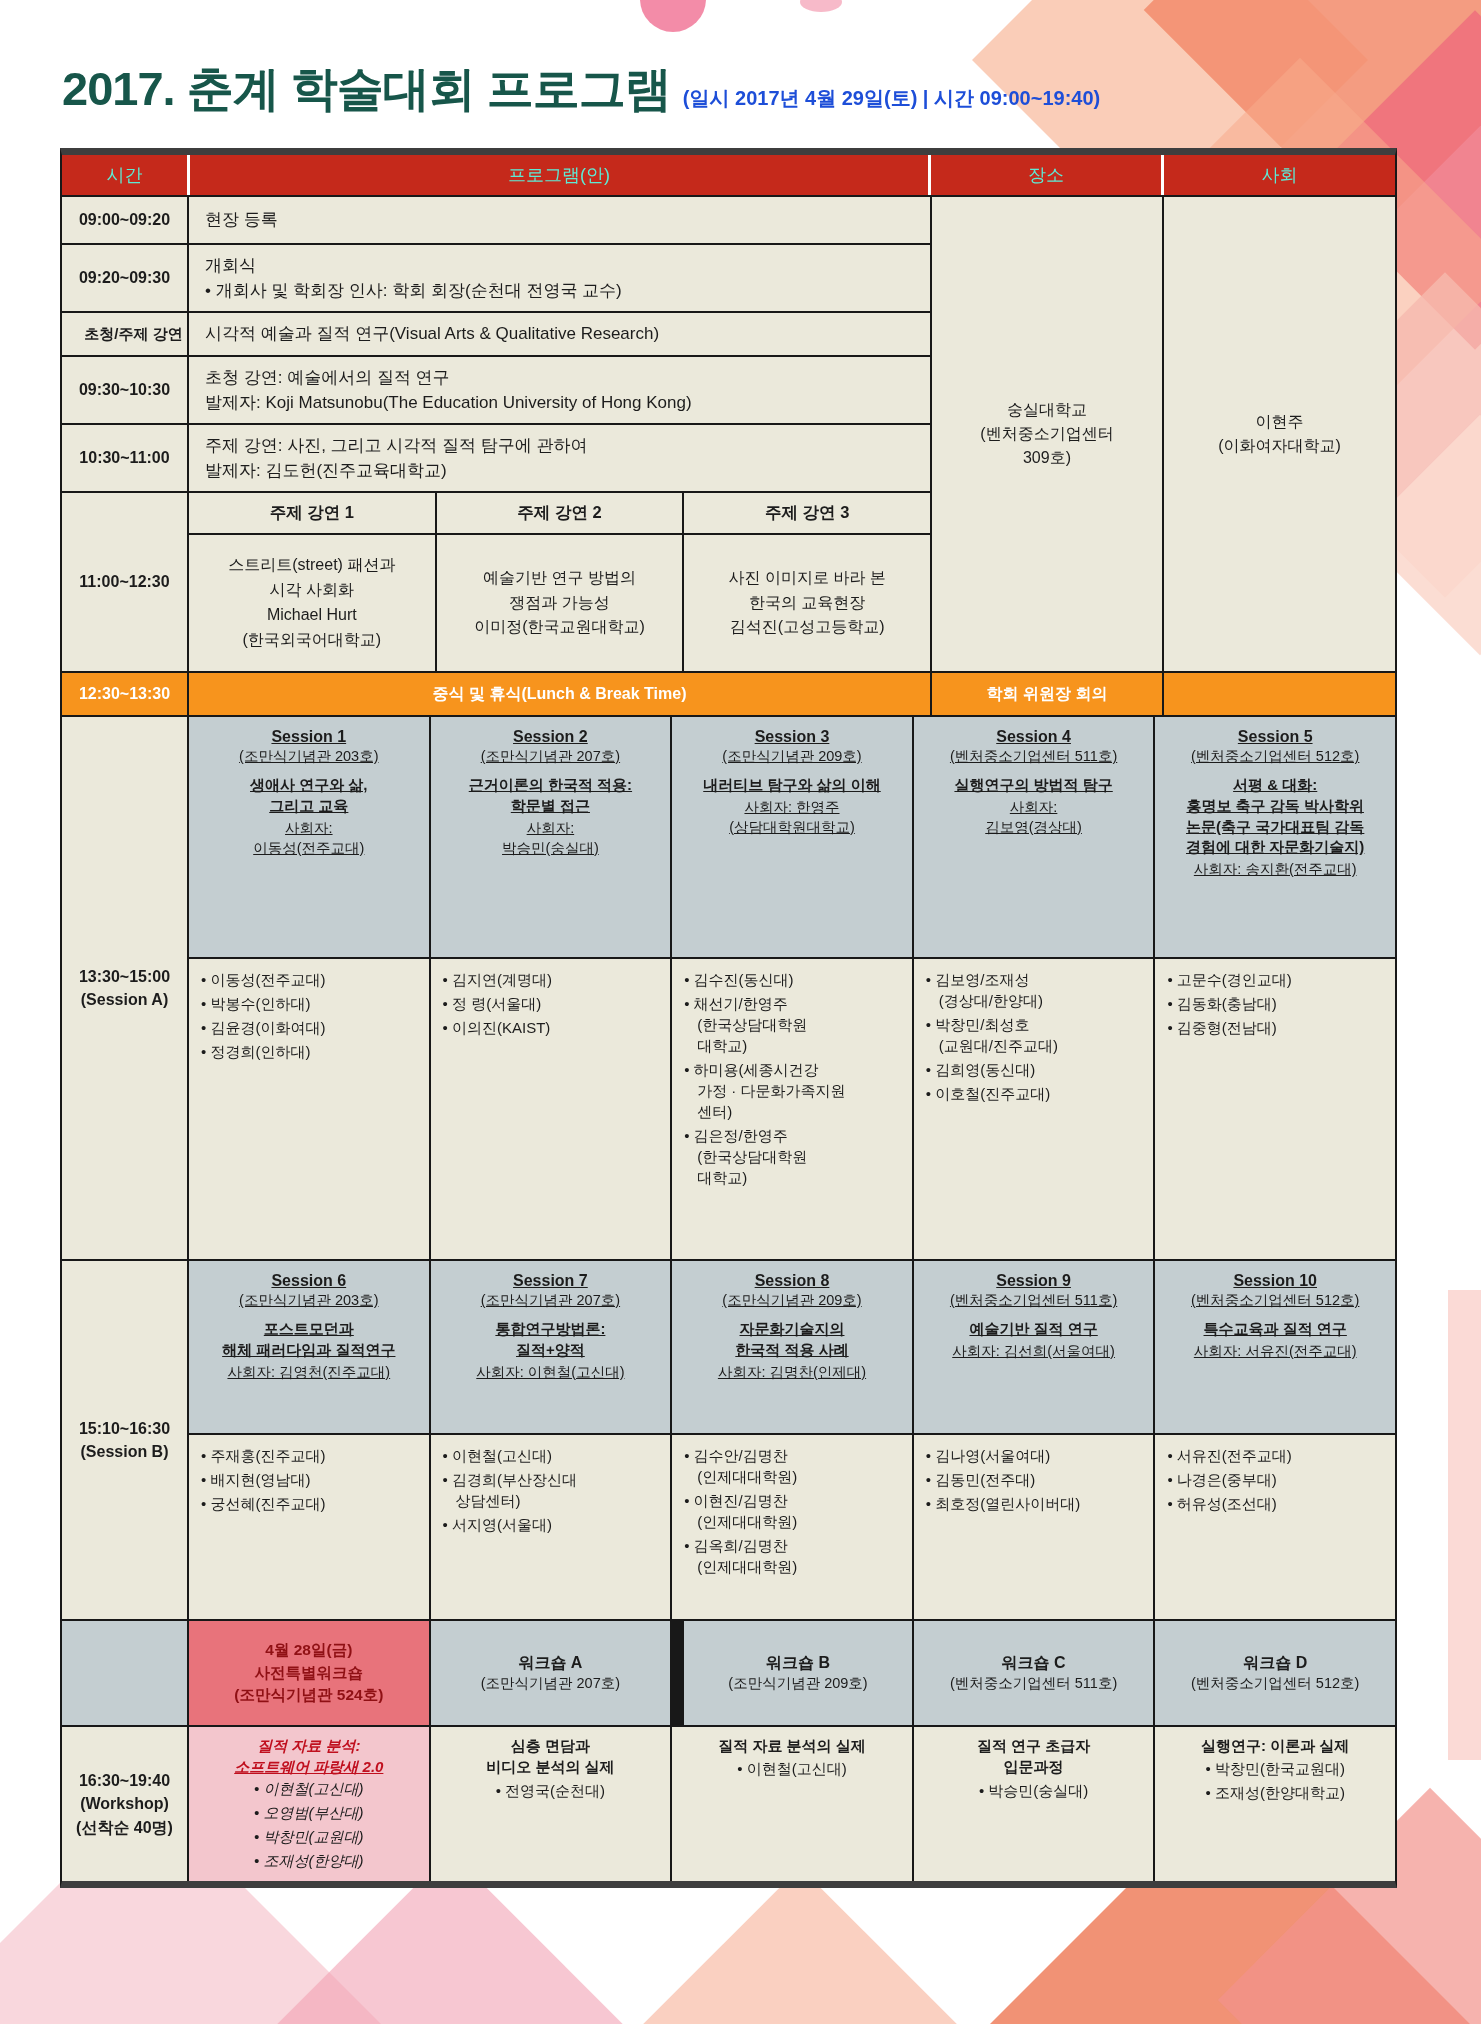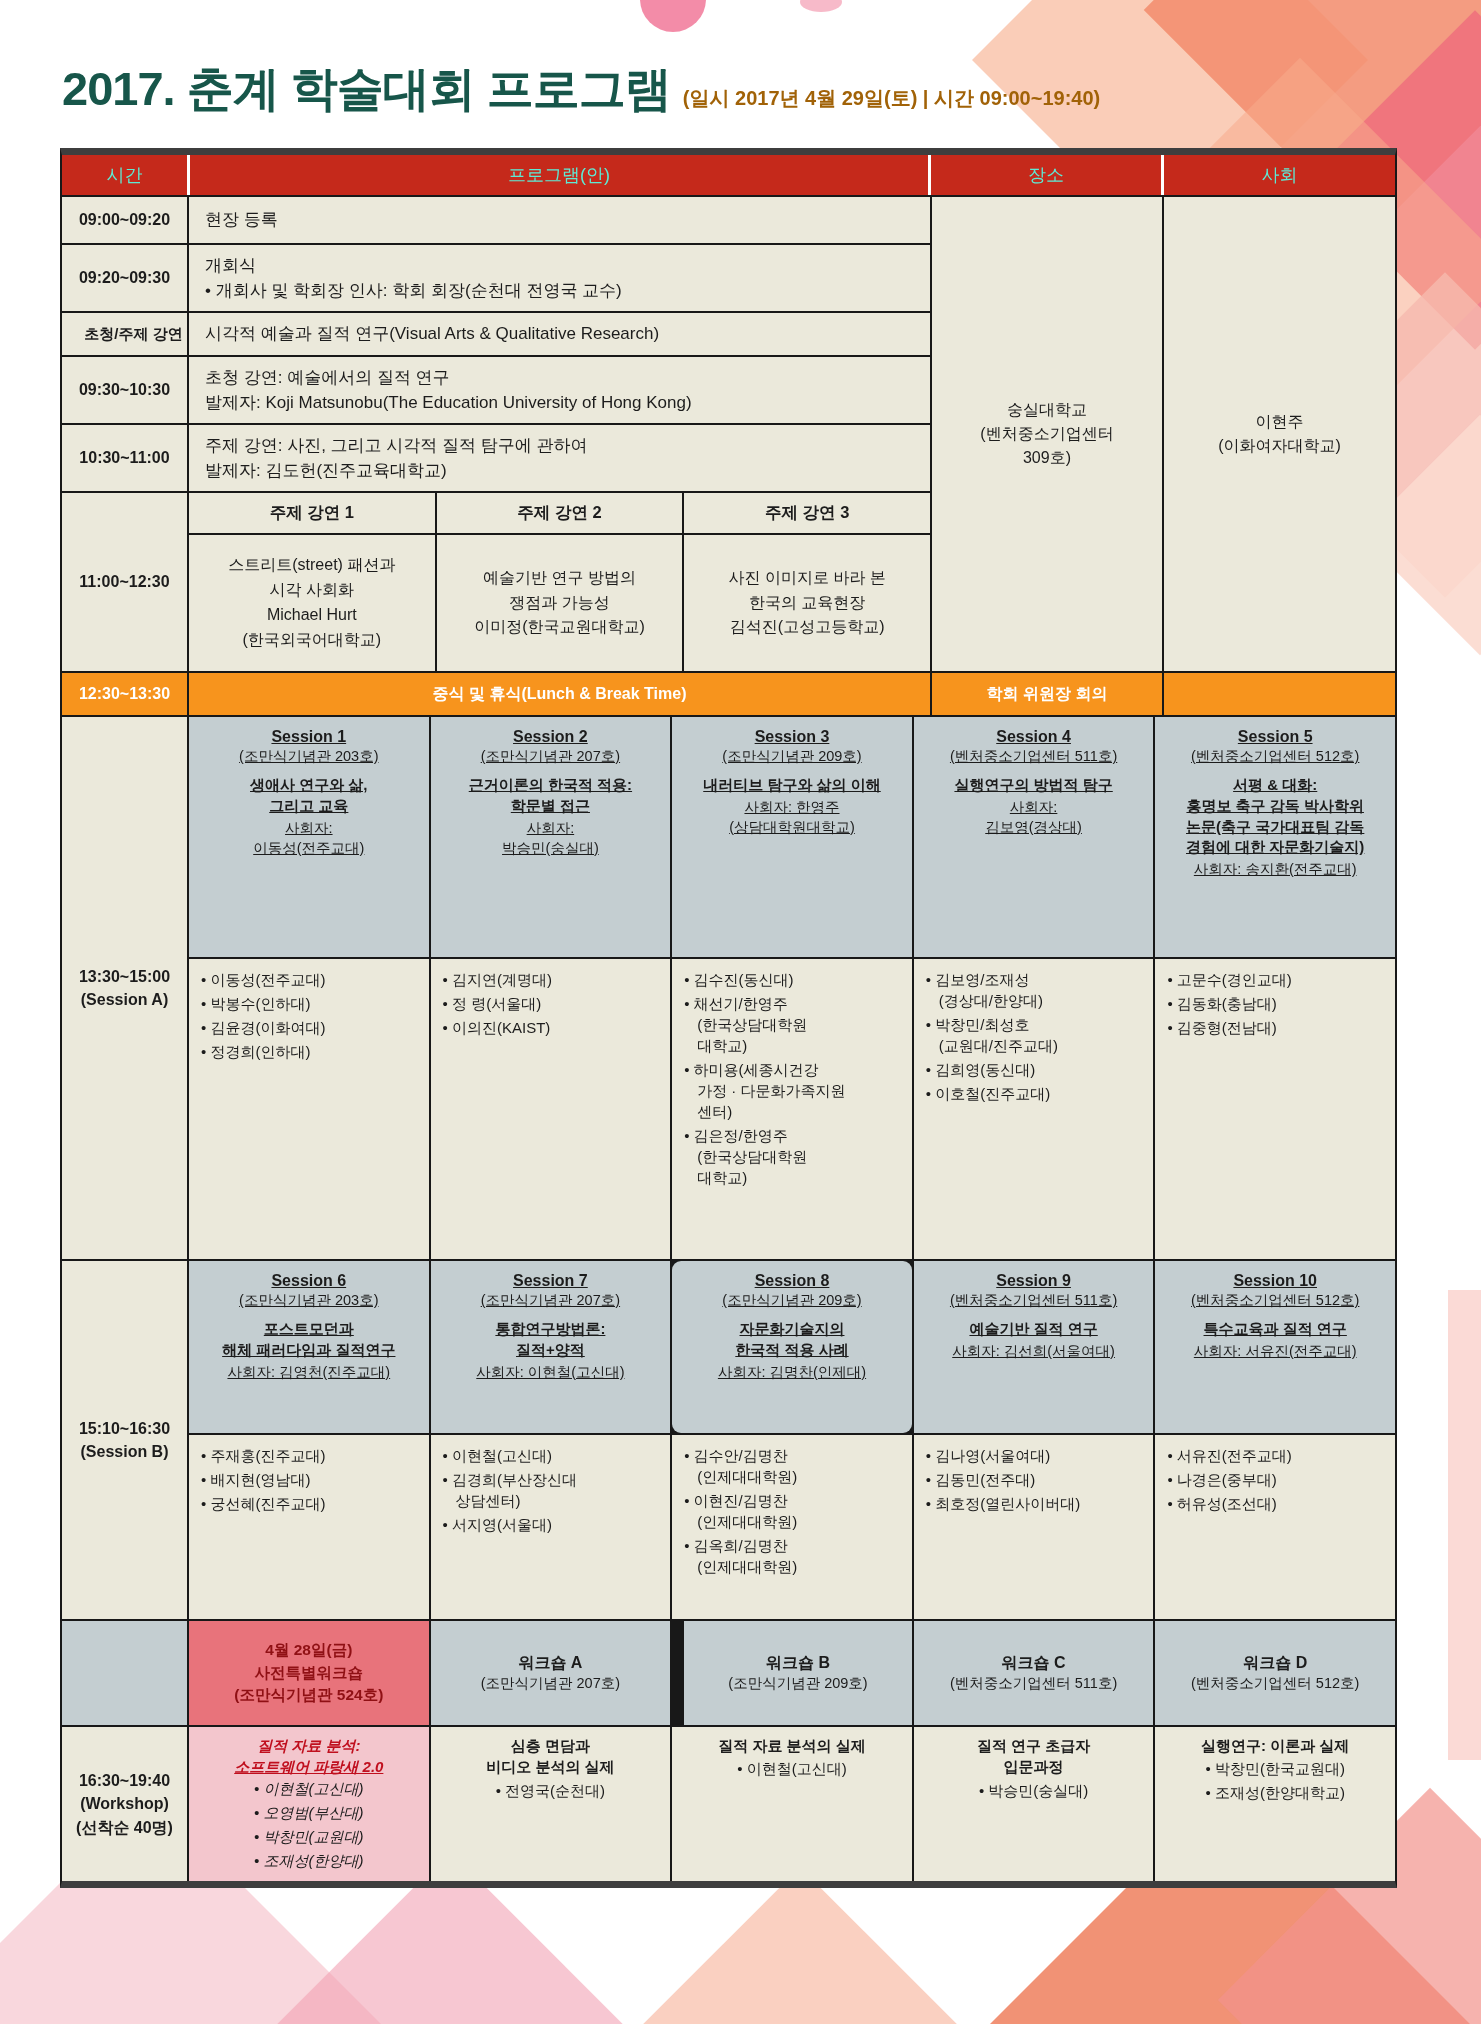--- a/index.html
+++ b/index.html
@@ -7,21 +7,21 @@
     width:1481px;height:2024px;position:relative;overflow:hidden;background:#ffffff;
     font-family:"Liberation Sans","DejaVu Sans",sans-serif;color:#1c1c1c;
   }
   
   .bg{position:absolute;inset:0;z-index:0;}
   .shape{position:absolute;}
   .rot{transform:rotate(45deg);}
   
   .titlebar{position:absolute;left:62px;top:58px;z-index:2;display:flex;align-items:baseline;white-space:nowrap;}
   .title-main{font-size:47px;font-weight:bold;letter-spacing:-1px;color:#17564a;}
-  .title-sub{font-size:20px;font-weight:bold;color:#a16207;margin-left:12px;}
+  .title-sub{font-size:20px;font-weight:bold;color:#1d4ed8;margin-left:12px;}
   
   .table{
     position:absolute;left:60px;top:148px;width:1337px;z-index:1;
     display:flex;flex-direction:column;gap:2px;background:#181818;
     border-left:2px solid #181818;border-right:2px solid #181818;
     border-top:7px solid #3e3e3e;border-bottom:7px solid #3e3e3e;
     box-sizing:border-box;
   }
   .grid{display:grid;gap:2px;background:#181818;}
   .grid-head{grid-template-columns:125px 1fr 230px 231px;grid-template-rows:40px;gap:3px;background:#ffffff;}
@@ -228,21 +228,21 @@
 해체 패러다임과 질적연구</div>
       <div class="s-chair">사회자: 김영천(진주교대)</div>
     </div>
     <div class="cell shdr" style="grid-area:1/3;">
       <div class="s-name">Session 7</div>
       <div class="s-room">(조만식기념관 207호)</div>
       <div class="s-topic">통합연구방법론:
 질적+양적</div>
       <div class="s-chair">사회자: 이현철(고신대)</div>
     </div>
-    <div class="cell shdr" style="grid-area:1/4;border-radius:9px;">
+    <div class="cell shdr" style="grid-area:1/4;">
       <div class="s-name">Session 8</div>
       <div class="s-room">(조만식기념관 209호)</div>
       <div class="s-topic">자문화기술지의
 한국적 적용 사례</div>
       <div class="s-chair">사회자: 김명찬(인제대)</div>
     </div>
     <div class="cell shdr" style="grid-area:1/5;">
       <div class="s-name">Session 9</div>
       <div class="s-room">(벤처중소기업센터 511호)</div>
       <div class="s-topic">예술기반 질적 연구</div>

